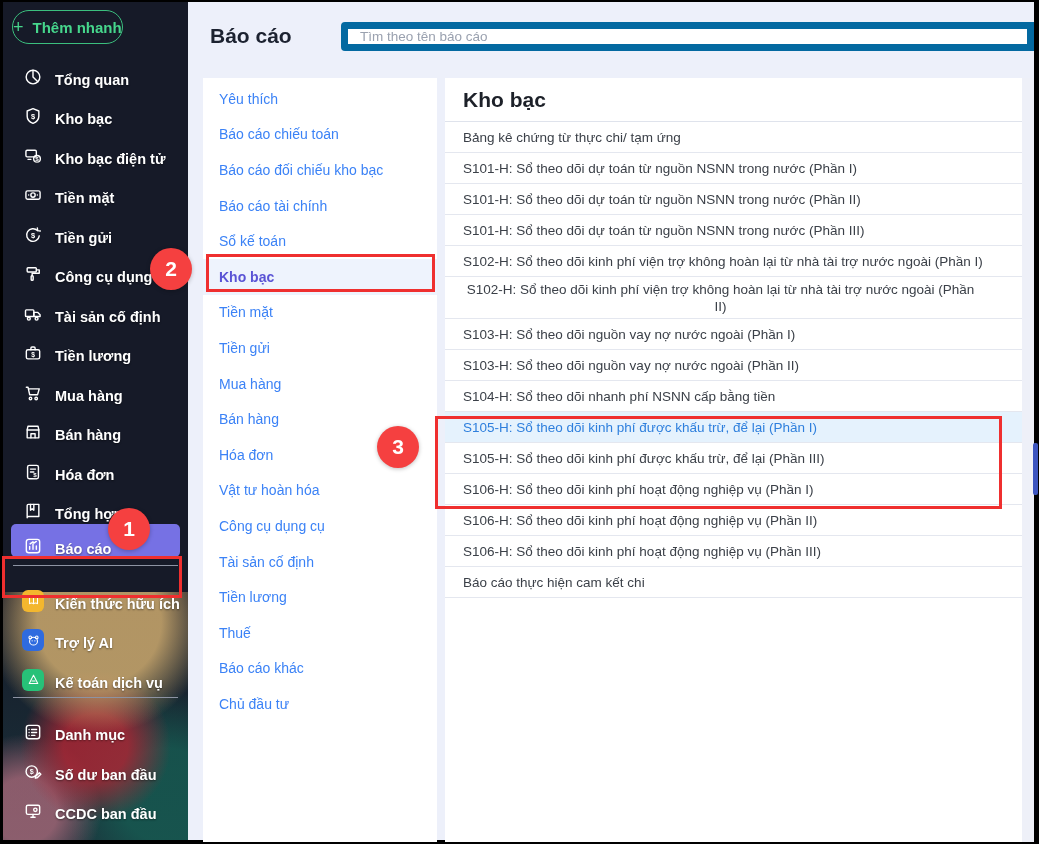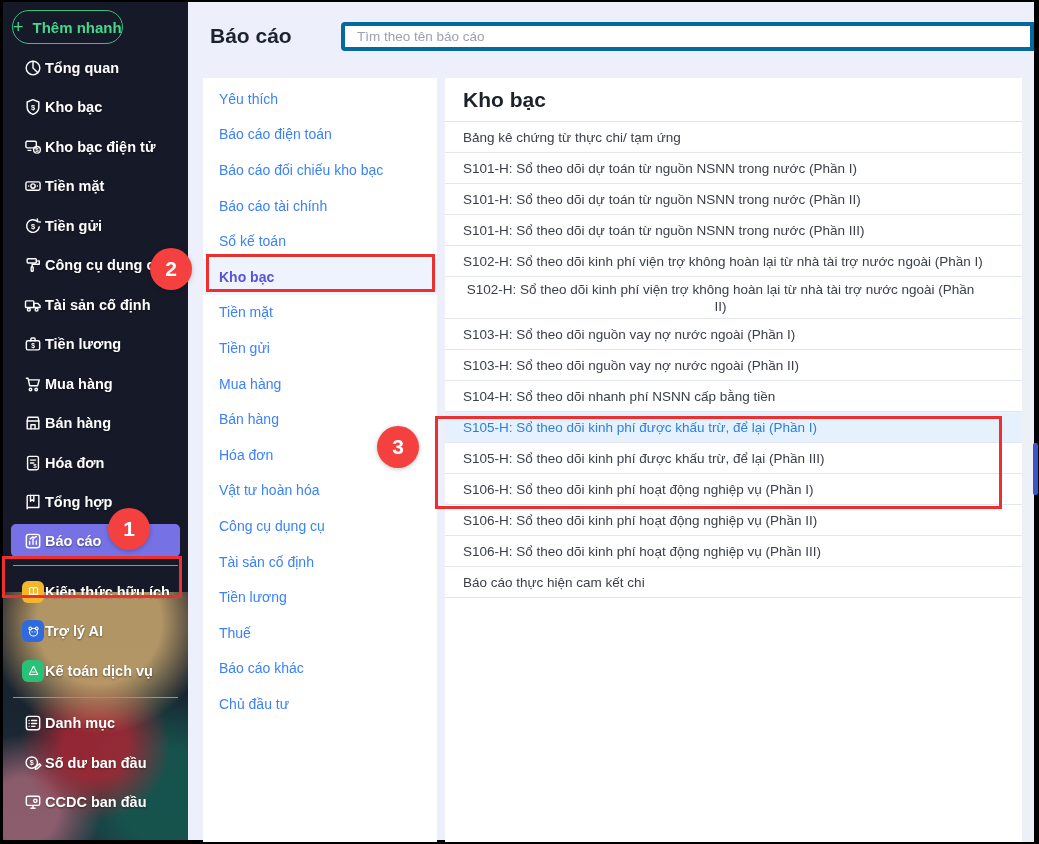--- a/index.html
+++ b/index.html
@@ -25,39 +25,39 @@
   }
   .quick-add {
     position:relative; z-index:1; margin:8px 9px 4px 9px; height:34px;
     border:1.5px solid #3bbf7e; border-radius:17px;
     display:flex; align-items:center; justify-content:center; gap:9px;
     color:#46d68c; font-size:15px; font-weight:700; background:transparent; cursor:pointer;
   }
   .quick-add .plus { font-size:18px; font-weight:400; line-height:1; }
   .nav-list { position:relative; z-index:1; display:flex; flex-direction:column; }
   .nav-item {
-    height:39.5px; display:flex; align-items:center; gap:1px;
+    height:39.5px; display:flex; align-items:flex-end; gap:11px;
     padding:0 8px 0 19px; color:#fff; font-size:14.5px; font-weight:600;
     cursor:pointer; text-shadow:0 1px 2px rgba(0,0,0,.45); white-space:nowrap;
   }
   .nav-item .ic { width:22px; height:22px; flex:0 0 22px; display:flex; align-items:center; justify-content:center; color:#fff; }
   .nav-item .ic svg { width:20px; height:20px; }
   .nav-item .ic.chip { border-radius:6px; }
   .nav-item .ic.chip svg { width:15px; height:15px; }
   .nav-item.selected {
     background:#7671e4; border-radius:5px; margin:2px 8px; height:33px;
     padding-left:11px;
   }
   .nav-divider { height:1px; background:#8d93a3; margin:6px 10px; position:relative; z-index:1; }
   
   .content-bg { position:absolute; left:188px; top:2px; width:846px; height:838px; background:#edf0fa; }
   .page-title { position:absolute; left:210px; top:24px; font-size:21px; font-weight:700; color:#1c2230; }
   .search-box {
     position:absolute; left:341px; top:22px; width:693px; height:29px;
-    background:#fff; border:4px solid #0369a1; border-radius:4px 0 0 4px;
+    background:#fff; border:7px solid #0369a1; border-radius:4px 0 0 4px;
     font-size:13.5px; color:#333; padding:0 12px; outline:none;
     font-family:"Liberation Sans", sans-serif;
   }
   .search-box::placeholder { color:#9aa1af; }
   
   .cat-panel {
     position:absolute; left:203px; top:78px; width:234px; height:764px;
     background:#fff; padding-top:3px;
   }
   .cat-item {
@@ -323,21 +323,21 @@
 
 <h1 class="page-title">Báo cáo</h1>
 <input class="search-box" type="text" placeholder="Tìm theo tên báo cáo" style="">
 
 <div class="cat-panel">
 
 <div class="cat-item">
       <span>Yêu thích</span>
     </div>
     <div class="cat-item">
-      <span>Báo cáo điện toán</span>
+      <span>Báo cáo chiếu toán</span>
     </div>
     <div class="cat-item">
       <span>Báo cáo đối chiếu kho bạc</span>
     </div>
     <div class="cat-item">
       <span>Báo cáo tài chính</span>
     </div>
     <div class="cat-item">
       <span>Sổ kế toán</span>
     </div>

